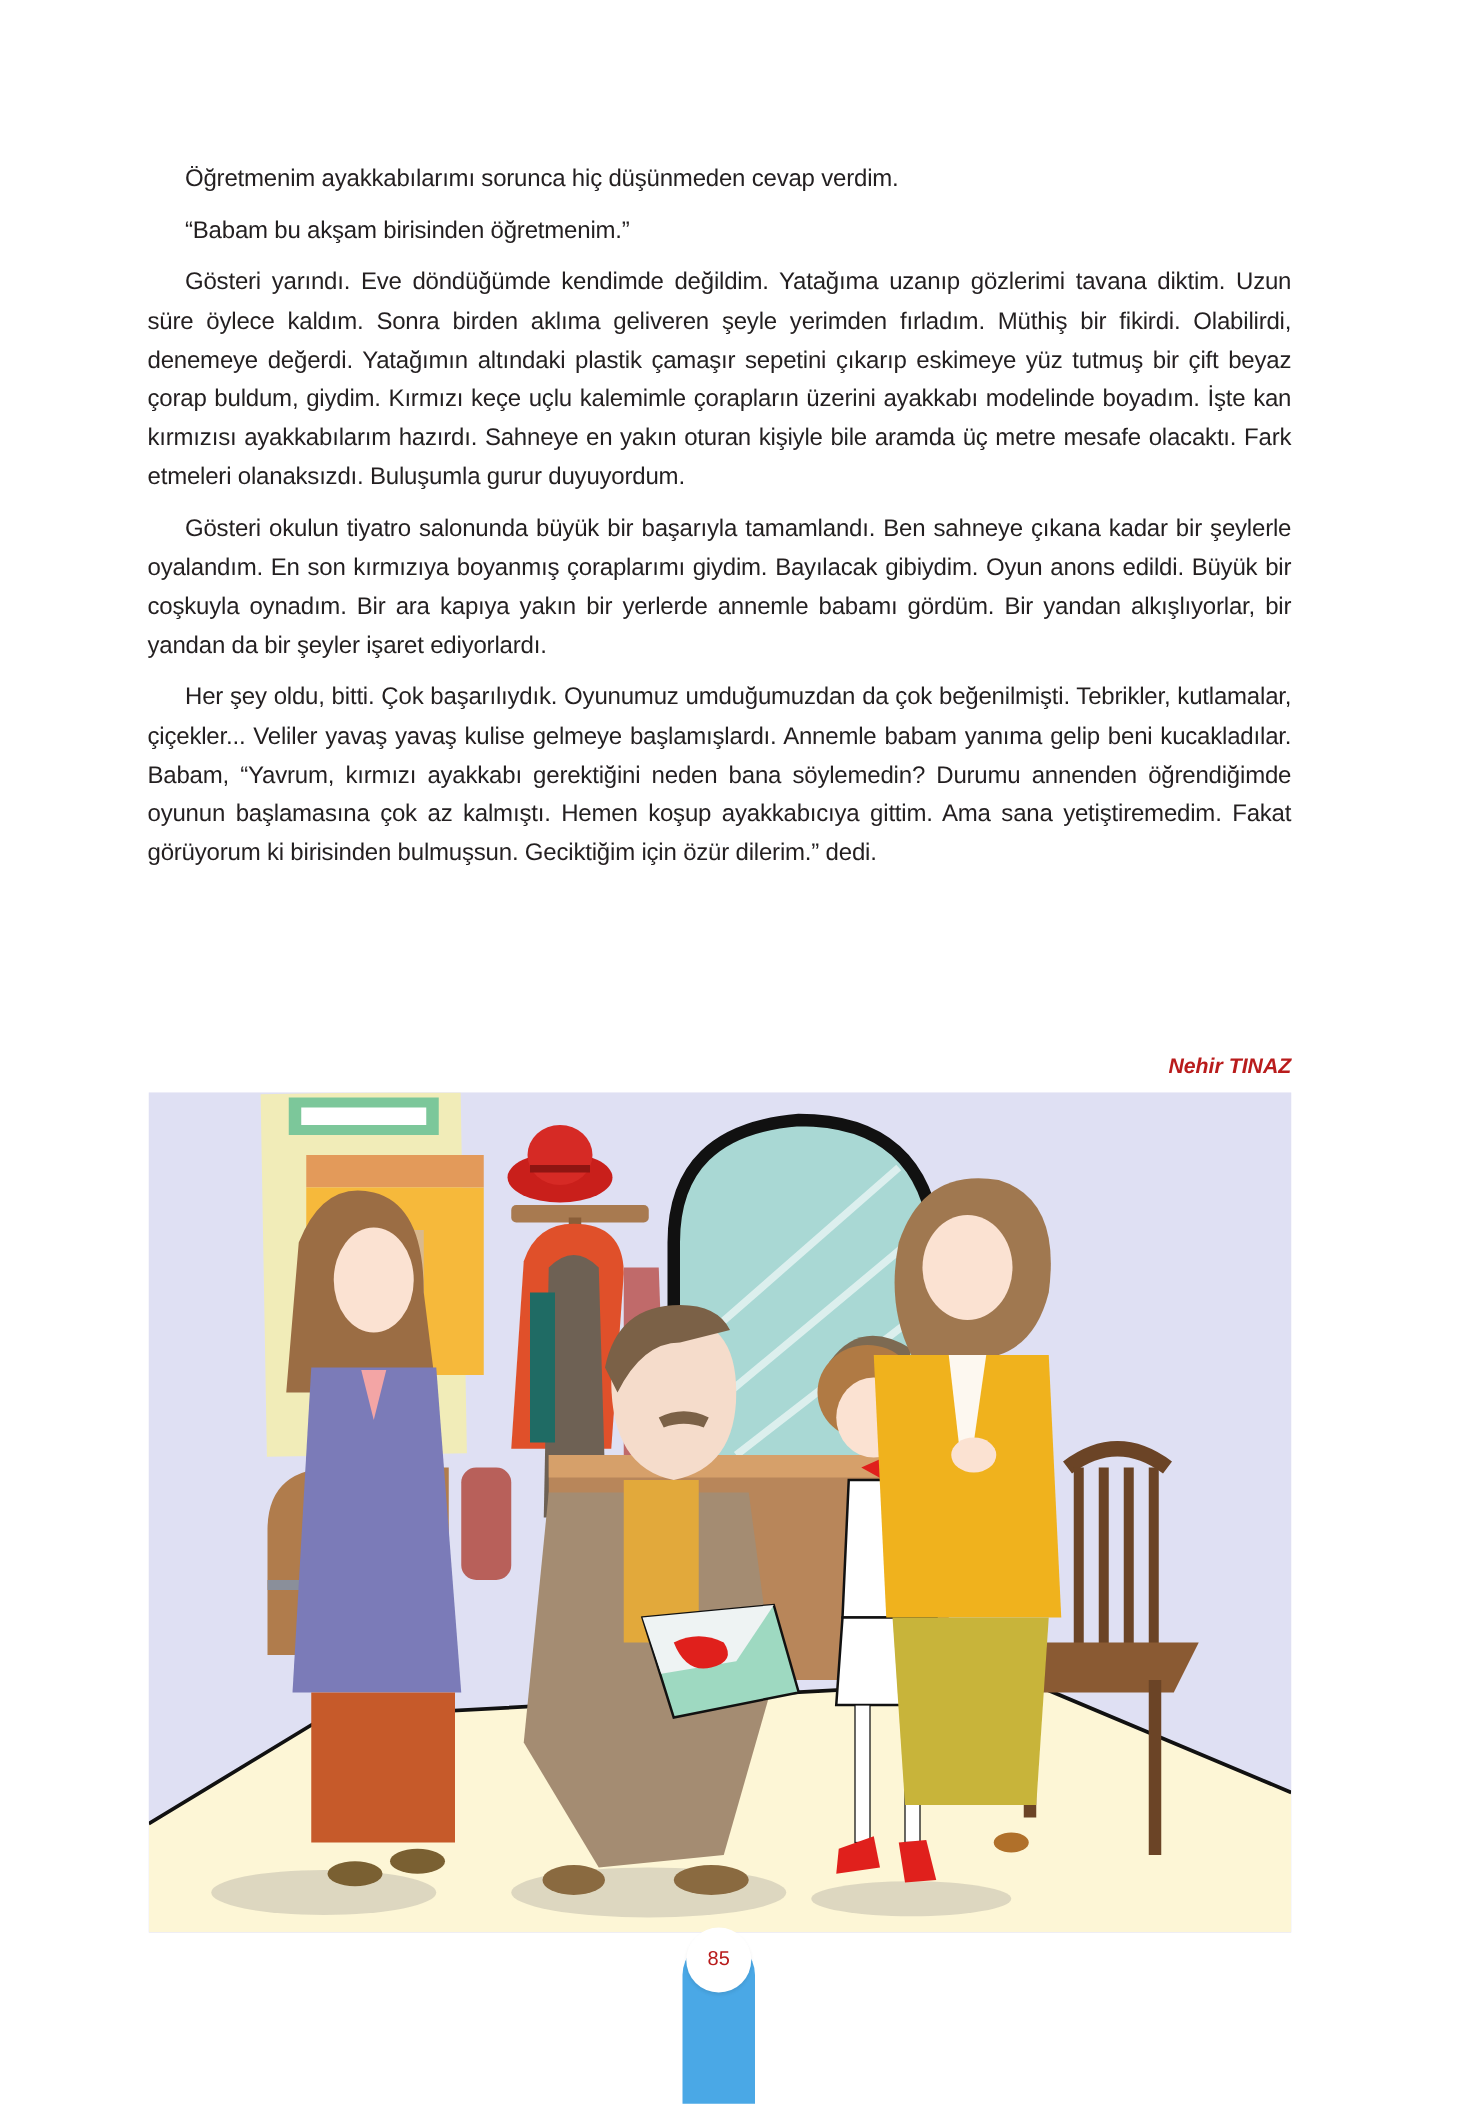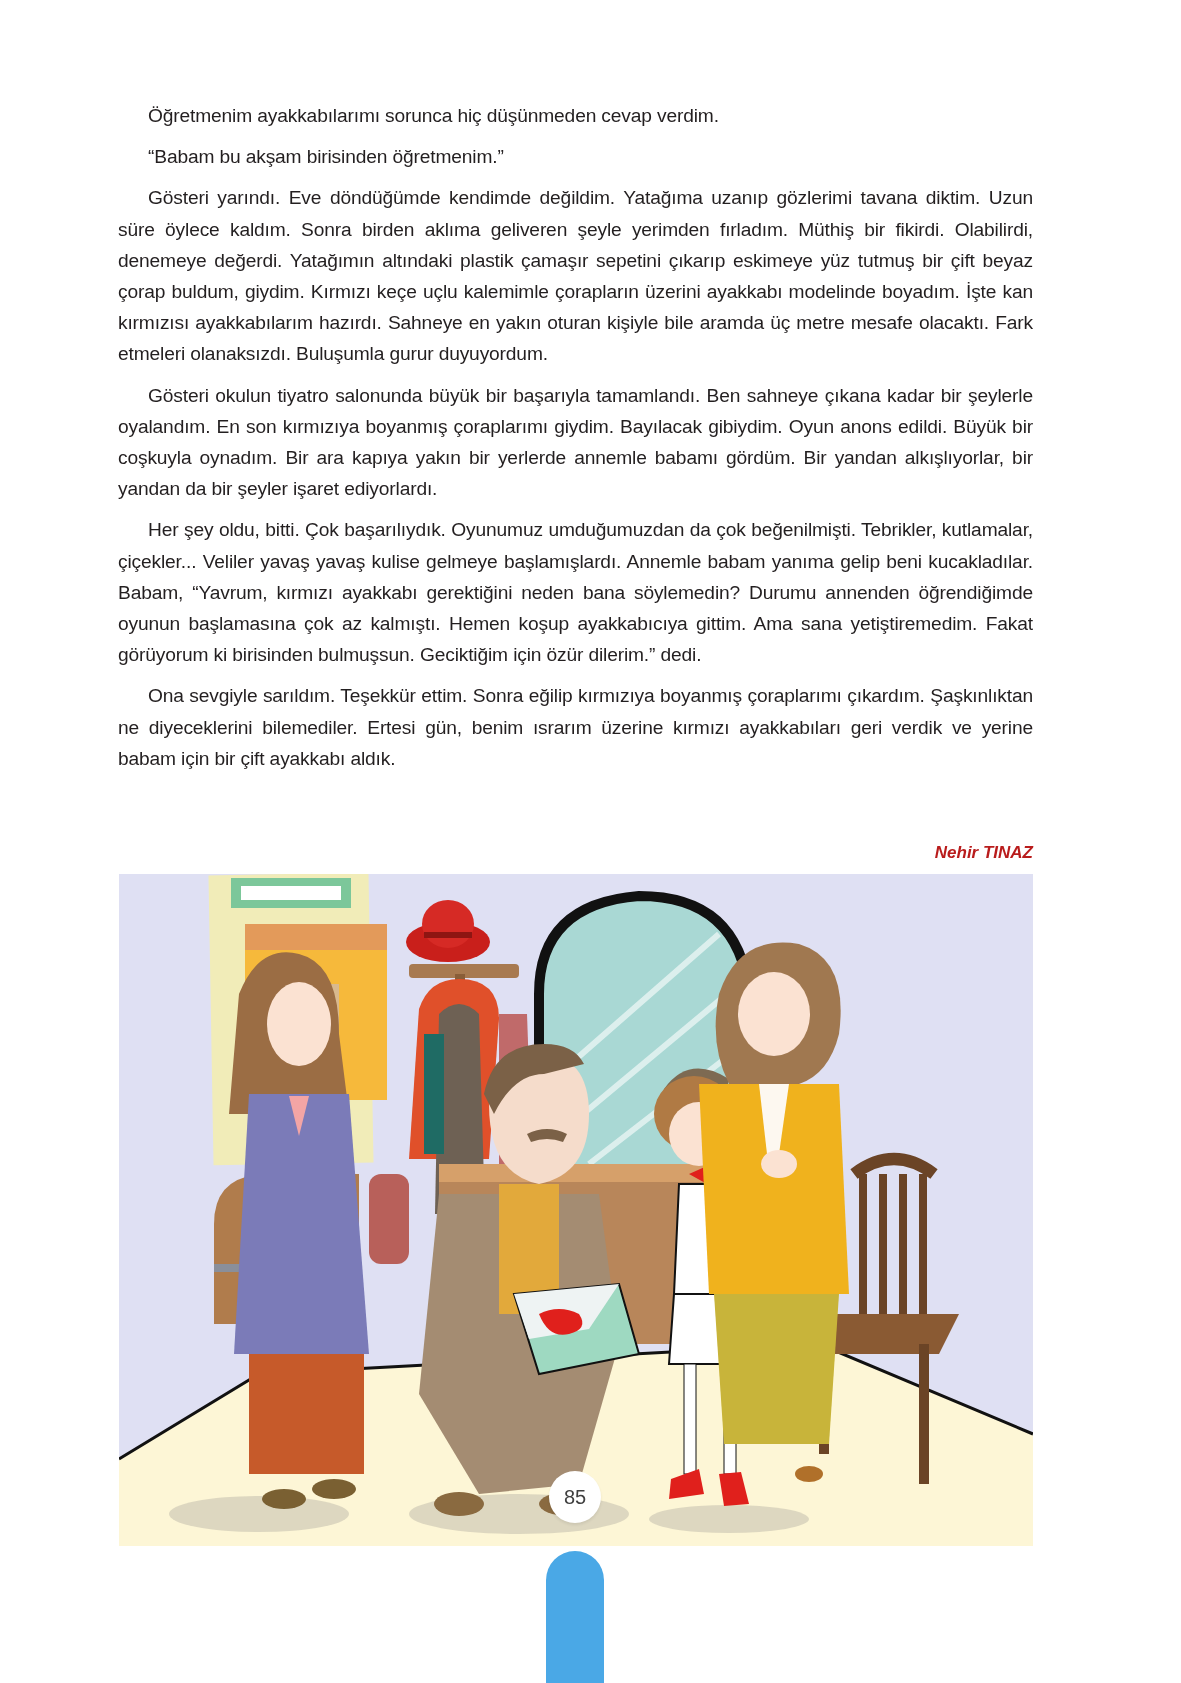--- a/index.html
+++ b/index.html
@@ -16,21 +16,21 @@
       color: #231f20;
     }
     .page {
       position: absolute;
       left: 0; top: 0;
       width: 1181px; height: 1683px;
     }
     .story {
       position: absolute;
       left: 118px;
-      top: 100px;
+      top: 128px;
       width: 915px;
       font-size: 19.2px;
       line-height: 31.2px;
       letter-spacing: -0.15px;
     }
     .story p {
       margin: 0 0 10px 0;
       text-align: justify;
       text-indent: 30px;
     }
@@ -58,45 +58,44 @@
       left: 546px;
       top: 1551px;
       width: 58px;
       height: 140px;
       background: #4aa8e6;
       border-radius: 29px 29px 0 0;
     }
     .page-number {
       position: absolute;
       left: 549px;
-      top: 1471px;
+      top: 1542px;
       width: 52px;
       height: 52px;
       border-radius: 50%;
       background: #ffffff;
       box-shadow: 0 2px 3px rgba(0,0,0,0.08);
       display: flex;
       align-items: center;
       justify-content: center;
-      font-size: 20px;
-      color: #404040;
+      font-size: 16px;
+      color: #b91c1c;
     }
   </style>
 </head>
 <body>
 
 <div class="page">
 
   <div class="story">
     <p>Öğretmenim ayakkabılarımı sorunca hiç düşünmeden cevap verdim.</p>
     <p>“Babam bu akşam birisinden öğretmenim.”</p>
     <p>Gösteri yarındı. Eve döndüğümde kendimde değildim. Yatağıma uzanıp gözlerimi tavana diktim. Uzun süre öylece kaldım. Sonra birden aklıma geliveren şeyle yerimden fırladım. Müthiş bir fikirdi. Olabilirdi, denemeye değerdi. Yatağımın altındaki plastik çamaşır sepetini çıkarıp eskimeye yüz tutmuş bir çift beyaz çorap buldum, giydim. Kırmızı keçe uçlu kalemimle çorapların üzerini ayakkabı modelinde boyadım. İşte kan kırmızısı ayakkabılarım hazırdı. Sahneye en yakın oturan kişiyle bile aramda üç metre mesafe olacaktı. Fark etmeleri olanaksızdı. Buluşumla gurur duyuyordum.</p>
     <p>Gösteri okulun tiyatro salonunda büyük bir başarıyla tamamlandı. Ben sahneye çıkana kadar bir şeylerle oyalandım. En son kırmızıya boyanmış çoraplarımı giydim. Bayılacak gibiydim. Oyun anons edildi. Büyük bir coşkuyla oynadım. Bir ara kapıya yakın bir yerlerde annemle babamı gördüm. Bir yandan alkışlıyorlar, bir yandan da bir şeyler işaret ediyorlardı.</p>
     <p>Her şey oldu, bitti. Çok başarılıydık. Oyunumuz umduğumuzdan da çok beğenilmişti. Tebrikler, kutlamalar, çiçekler... Veliler yavaş yavaş kulise gelmeye başlamışlardı. Annemle babam yanıma gelip beni kucakladılar. Babam, “Yavrum, kırmızı ayakkabı gerektiğini neden bana söylemedin? Durumu annenden öğrendiğimde oyunun başlamasına çok az kalmıştı. Hemen koşup ayakkabıcıya gittim. Ama sana yetiştiremedim. Fakat görüyorum ki birisinden bulmuşsun. Geciktiğim için özür dilerim.” dedi.</p>
-    <p>Ona sevgiyle sarıldım. Teşekkür ettim. Sonra eğilip kırmızıya boyanmış çoraplarımı çıkardım. Şaşkınlıktan ne diyeceklerini bilemediler. Ertesi gün, benim ısrarım üzerine kırmızı ayakkabıları geri verdik ve yerine babam için bir çift ayakkabı aldık.</p>
   </div>
 
   <div class="author">Nehir TINAZ</div>
 
   <div class="illustration">
     <svg width="914" height="672" viewBox="0 0 914 672" xmlns="http://www.w3.org/2000/svg">
 
       <rect x="0" y="0" width="914" height="672" fill="#dfe0f3"></rect>
 
       <polygon points="0,585 140,500 700,470 914,560 914,672 0,672" fill="#fdf6d6"></polygon>

